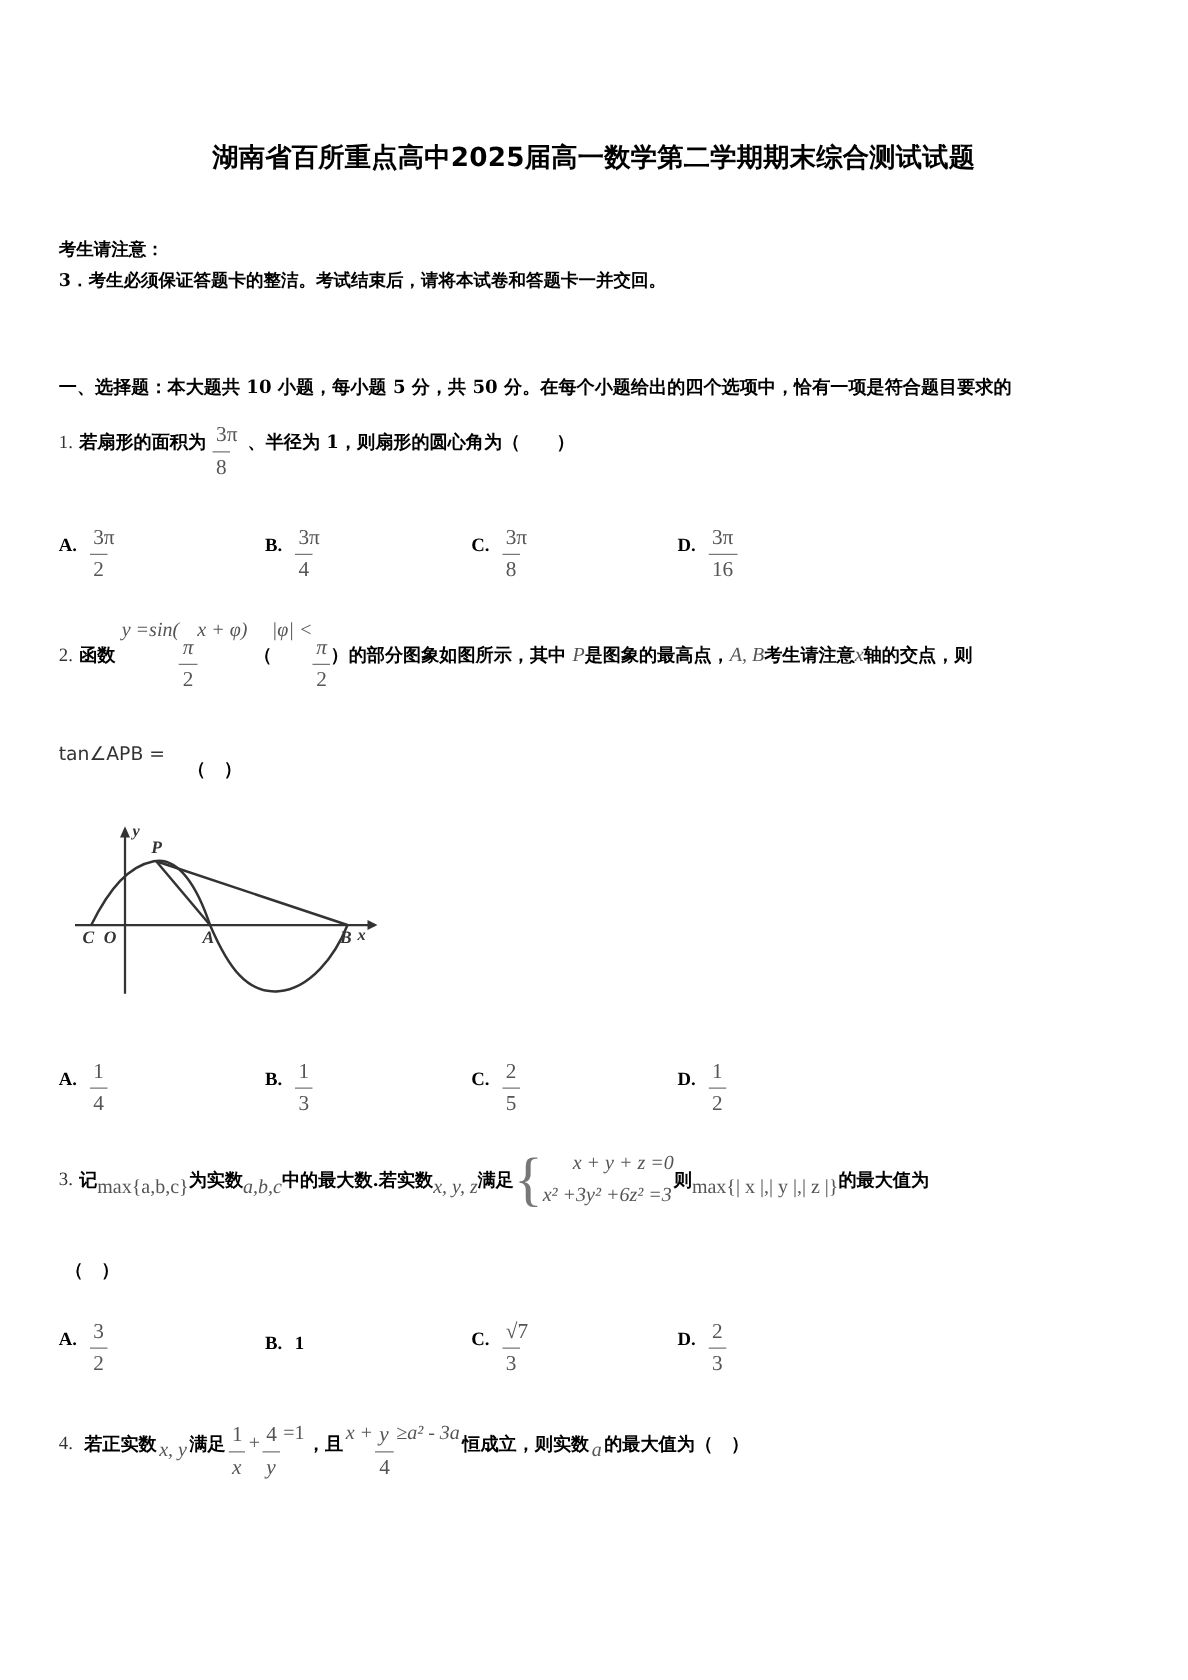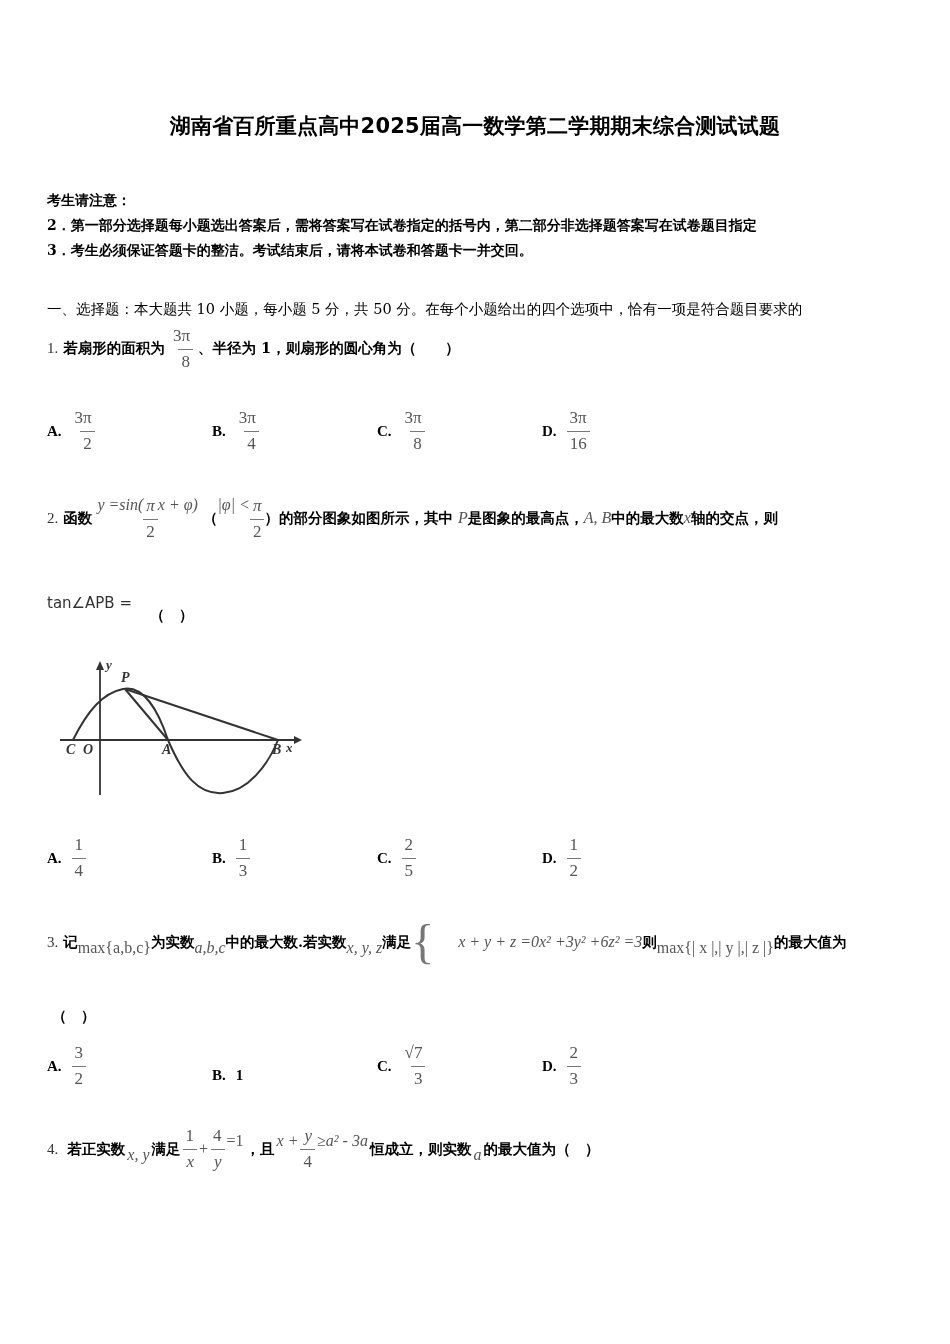--- a/index.html
+++ b/index.html
@@ -5,42 +5,41 @@
   html, body { margin: 0; padding: 0; background: #ffffff; }
   body { width: 950px; height: 1344px; position: relative; overflow: hidden;
          font-family: "DejaVu Serif", "Liberation Serif", serif; color: #000; }
   .abs { position: absolute; }
   .title { left: 0; width: 950px; top: 112px; text-align: center;
            font-family: "DejaVu Sans", "Liberation Sans", sans-serif; font-weight: bold;
            font-size: 21px; letter-spacing: 0.2px; }
   .note { font-size: 14px; line-height: 25px; font-weight: bold; }
   .notes { left: 47px; top: 150px; width: 860px; margin-top: 38px; }
   .notes div { white-space: nowrap; }
-  .section { left: 47px; top: 300px; font-size: 14.5px; font-weight: normal; white-space: nowrap; text-align: center; }
+  .section { left: 47px; top: 300px; font-size: 14.5px; font-weight: bold; white-space: nowrap; text-align: center; }
   .qnum { font-family: "Liberation Serif", serif; font-weight: normal; font-size: 15px; color: #333; }
   .q { font-size: 14.5px; font-weight: bold; white-space: nowrap; }
   .m { font-family: "Liberation Serif", serif; font-weight: normal; color: #555; font-style: italic; font-size: 16px; }
   .mr { font-family: Liberation Serif, serif; font-weight: normal; color: #555; font-size: 16px; }
-  .frac { display: inline-flex; flex-direction: column; align-items: flex-end; vertical-align: middle;
-          font-family: "Liberation Serif", serif; font-weight: normal; color: #555; font-size: 17px; line-height: 20px; }
+  .frac { display: inline-flex; flex-direction: column; align-items: flex-start; vertical-align: middle;
+          font-family: "Liberation Serif", serif; font-weight: normal; color: #555; font-size: 17px; line-height: 20px; margin-top: 12px; }
   .frac .num { padding: 0 3px 3px 3px; }
   .frac .den { border-top: 1px solid #777; padding: 2px 3px 0 3px; }
   .opt-label { font-family: "Liberation Serif", serif; font-weight: bold; font-size: 15px; }
   .opt { display: flex; align-items: center; gap: 10px; }
   .brace { font-family: "Liberation Serif", serif; font-size: 48px; color: #777; font-weight: normal; line-height: 48px; }
   svg text { font-family: "Liberation Serif", serif; font-style: italic; font-weight: bold; }
 </style>
 </head>
 <body>
 
 <div class="abs title">湖南省百所重点高中2025届高一数学第二学期期末综合测试试题</div>
 
 <div class="abs notes note">
   <div>考生请注意：</div>
-  <div>2．第一部分选择题每小题选出答案后，需将答案写在试卷指定的括号内，第二部分非选择题答案写在试卷题目指定</div>
   <div>3．考生必须保证答题卡的整洁。考试结束后，请将本试卷和答题卡一并交回。</div>
 </div>
 
 <div class="abs section">一、选择题：本大题共 10 小题，每小题 5 分，共 50 分。在每个小题给出的四个选项中，恰有一项是符合题目要求的</div>
 
 <div class="abs q" style="left:47px; top:326px;">
   <span class="qnum">1.</span>
   <span>若扇形的面积为</span>
   <span class="frac">
     <span class="num">3π</span>
@@ -84,21 +83,21 @@
   <span class="qnum">2.</span>
   <span>函数</span>
   <span class="mr" style="vertical-align:top; font-style:italic;">y =sin(</span><span class="frac">
       <span class="num" style="font-style:italic">π</span>
       <span class="den">2</span>
     </span><span class="m" style="vertical-align:top;">x + φ)</span>
   <span>（</span><span class="m" style="vertical-align:top;">|φ| &lt;</span><span class="frac">
       <span class="num" style="font-style:italic">π</span>
       <span class="den">2</span>
     </span><span>）的部分图象如图所示，其中</span>
-  <span class="m">P</span><span>是图象的最高点，</span><span class="m">A, B</span><span>中的最大数</span><span class="m">x</span><span>轴的交点，则</span>
+  <span class="m">P</span><span>是图象的最高点，</span><span class="m">A, B</span><span>考生请注意</span><span class="m">x</span><span>轴的交点，则</span>
 </div>
 
 <div class="abs" style="left:47px; top:593px;">
   <span style="font-family:'DejaVu Sans',sans-serif; font-size:15px; color:#333;">tan∠APB =</span>
 </div>
 <div class="abs q" style="left:150px; top:606px;">（　）</div>
 
 <svg class="abs" style="left:58px; top:655px;" width="250" height="145" viewBox="0 0 250 145">
 
   <line x1="2" y1="85" x2="242" y2="85" stroke="#333" stroke-width="1.8"></line>
@@ -153,21 +152,21 @@
 <div class="abs q" style="left:47px; top:918px; display:flex; align-items:center;">
   <span class="qnum">3.</span>&nbsp;
   <span>记</span>
   <span class="mr" style="position:relative; top:6px;">max{a,b,c}</span>
   <span>为实数</span>
   <span class="m" style="position:relative; top:6px;">a,b,c</span>
   <span>中的最大数.若实数</span>
   <span class="m" style="position:relative; top:6px;">x, y, z</span>
   <span>满足</span>
   <span class="brace">{</span>
-  <span style="display:inline-flex; flex-direction:row; line-height:26px;justify-content:center;">
+  <span style="display:inline-flex; flex-direction:column; line-height:26px;justify-content:center;">
     <span class="m" style="padding-left:24px;">x + y + z =0</span>
     <span class="m">x² +3y² +6z² =3</span>
   </span>
   <span>则</span>
   <span class="mr" style="position:relative; top:6px;">max{| x |,| y |,| z |}</span>
   <span>的最大值为</span>
 </div>
 <div class="abs q" style="left:52px; top:1007px;">（　）</div>
 
 <div class="abs" style="left:47px; top:1043px; width:800px;">

